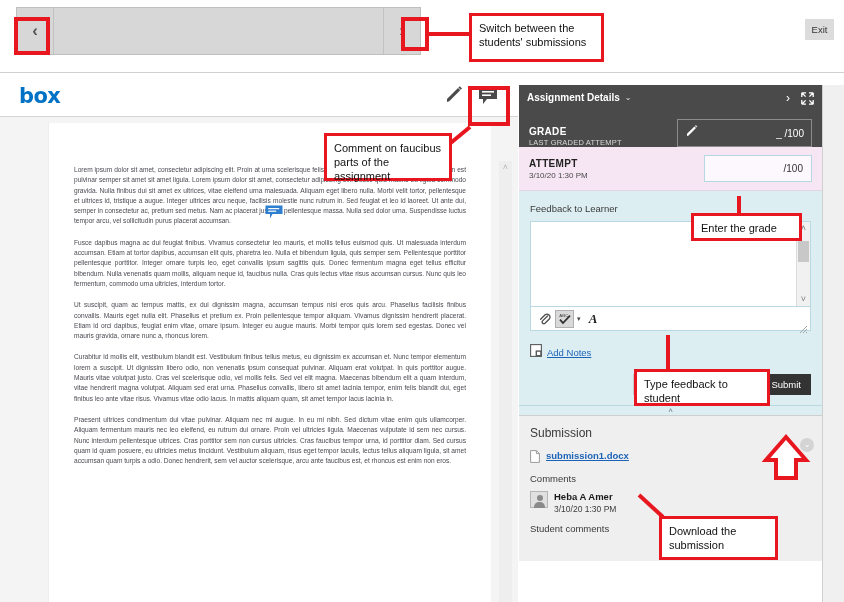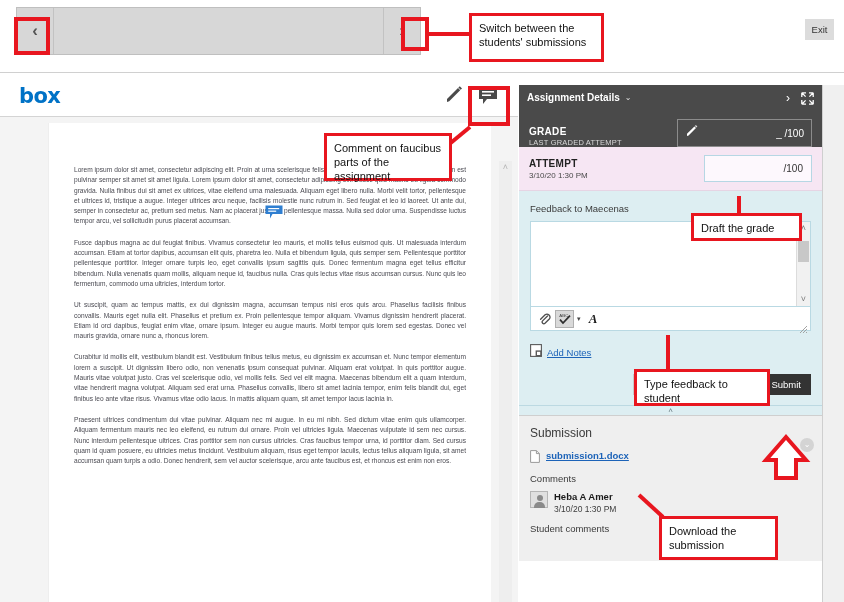--- a/index.html
+++ b/index.html
@@ -303,21 +303,21 @@
       <div>
         <div class="attempt-lbl-1">ATTEMPT</div>
         <div class="attempt-lbl-2">3/10/20 1:30 PM</div>
       </div>
       <div class="attempt-box">
         <span>/100</span>
       </div>
     </div>
 
     <div class="feedback-sec">
-      <div class="feedback-lbl">Feedback to Maecenas</div>
+      <div class="feedback-lbl">Feedback to Learner</div>
       <div class="fb-textarea-wrap">
         <div class="fb-sb">
           <div class="fb-sb-up">˄</div>
           <div class="fb-sb-thumb"></div>
           <div class="fb-sb-dn">˅</div>
         </div>
       </div>
       <div class="fb-toolbar">
         <div class="tb-btn">
           <svg width="13" height="13" viewBox="0 0 13 13">
@@ -394,21 +394,21 @@
   <div class="anno-line" style="left:429px; top:32px; width:42px; height:4px;"></div>
   <div class="anno" style="left:469px; top:13px; width:135px; height:49px;">Switch between the students' submissions</div>
 
   <div class="anno-hl" style="left:468px; top:86px; width:42px; height:40px;"></div>
   <svg class="anno-svg" style="left:0; top:0; width:844px; height:602px;">
     <path d="M470 127 L447 146" stroke="#e8161f" stroke-width="4" fill="none"></path>
   </svg>
   <div class="anno" style="left:324px; top:133px; width:128px; height:48px;">Comment on faucibus parts of the assignment</div>
 
   <div class="anno-line" style="left:737px; top:196px; width:4px; height:20px;"></div>
-  <div class="anno" style="left:691px; top:213px; width:111px; height:28px;">Draft the  grade</div>
+  <div class="anno" style="left:691px; top:213px; width:111px; height:28px;">Enter the  grade</div>
 
   <div class="anno-line" style="left:666px; top:335px; width:4px; height:35px;"></div>
   <div class="anno" style="left:634px; top:369px; width:136px; height:37px;">Type feedback to student</div>
 
   <svg class="anno-svg" style="left:0; top:0; width:844px; height:602px;">
     <path d="M786 437 L806 460 L796 460 L796 478 L776 478 L776 460 L766 460 Z" fill="#ffffff" stroke="#e8161f" stroke-width="4" stroke-linejoin="miter"></path>
   </svg>
 
   <svg class="anno-svg" style="left:0; top:0; width:844px; height:602px;">
     <path d="M639 495 L663 517" stroke="#e8161f" stroke-width="4" fill="none"></path>

